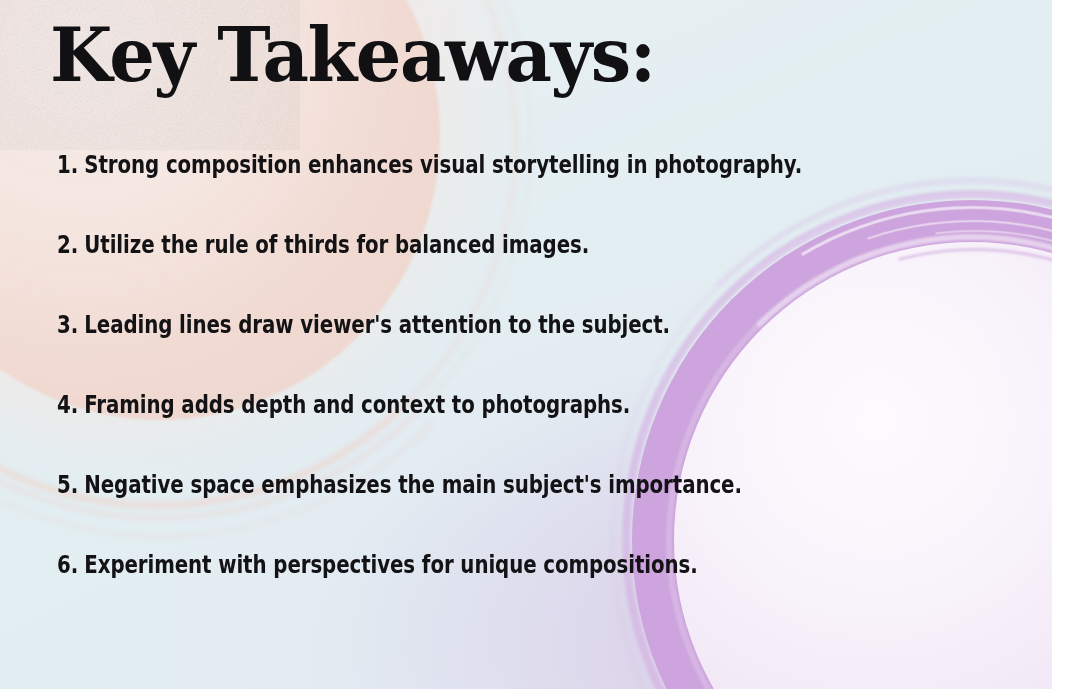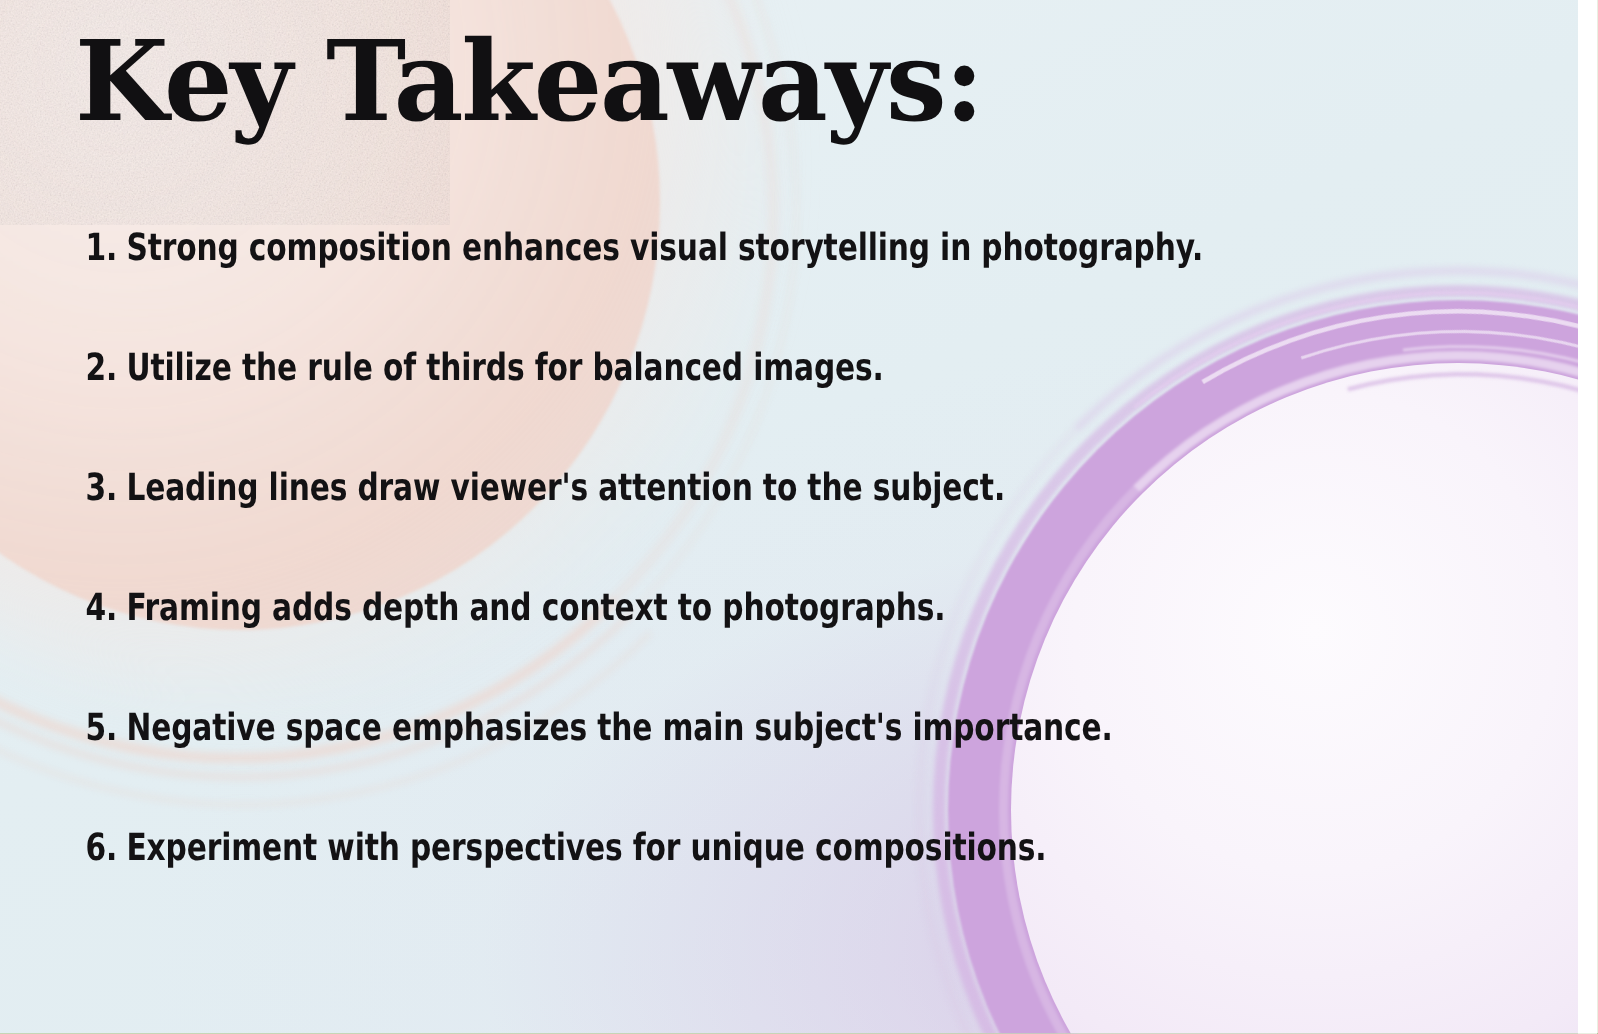--- a/index.html
+++ b/index.html
@@ -6,21 +6,21 @@
     margin: 0;
     padding: 0;
     background: #ffffff;
   }
 
   #poster {
     position: relative;
     width: 1052px;
     height: 689px;
     overflow: hidden;
-    background: #4d7c0f;
+    background: #ef4444;
     font-family: "Liberation Sans", sans-serif;
   }
 
   
   .bg-base {
     position: absolute;
     inset: 0;
     background:
       radial-gradient(120% 90% at 88% 92%, rgba(196,150,215,0.55) 0%, rgba(205,165,220,0.28) 26%, rgba(225,205,235,0.06) 48%, rgba(228,239,243,0) 66%),
       linear-gradient(155deg, #e9f1f4 0%, #e3eef2 45%, #e2edf2 70%, #e6e9f2 100%);

